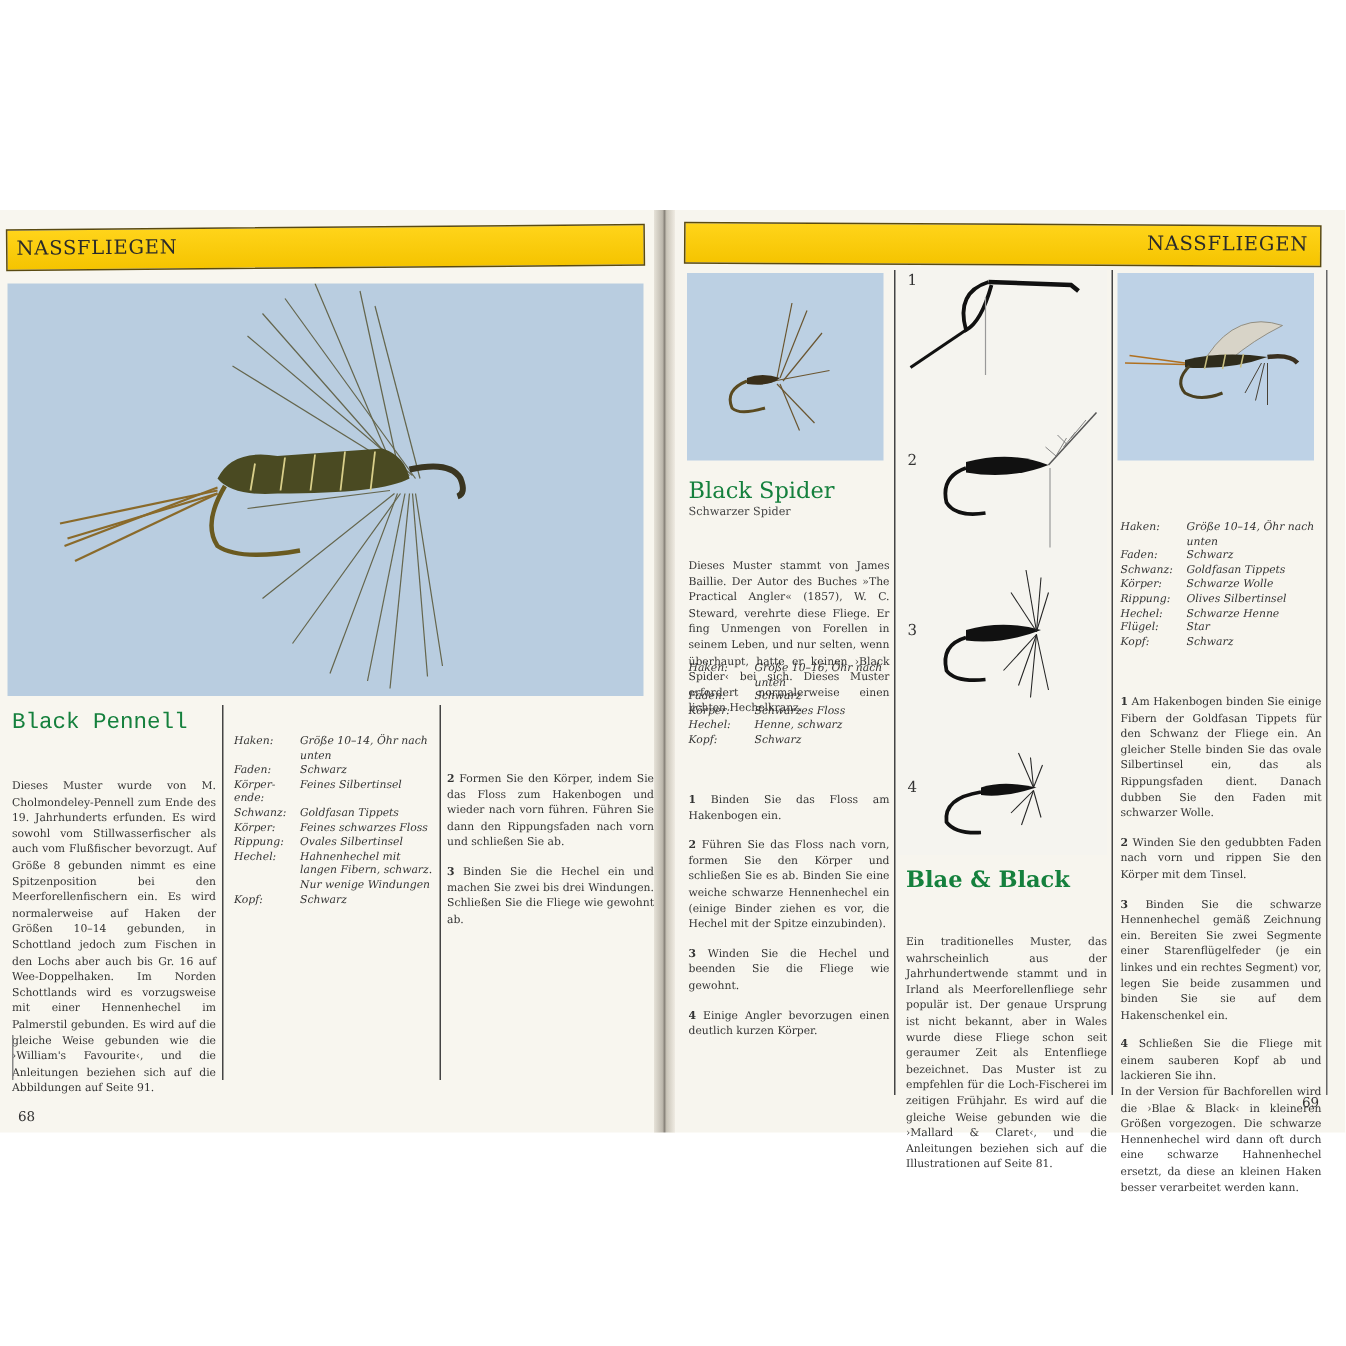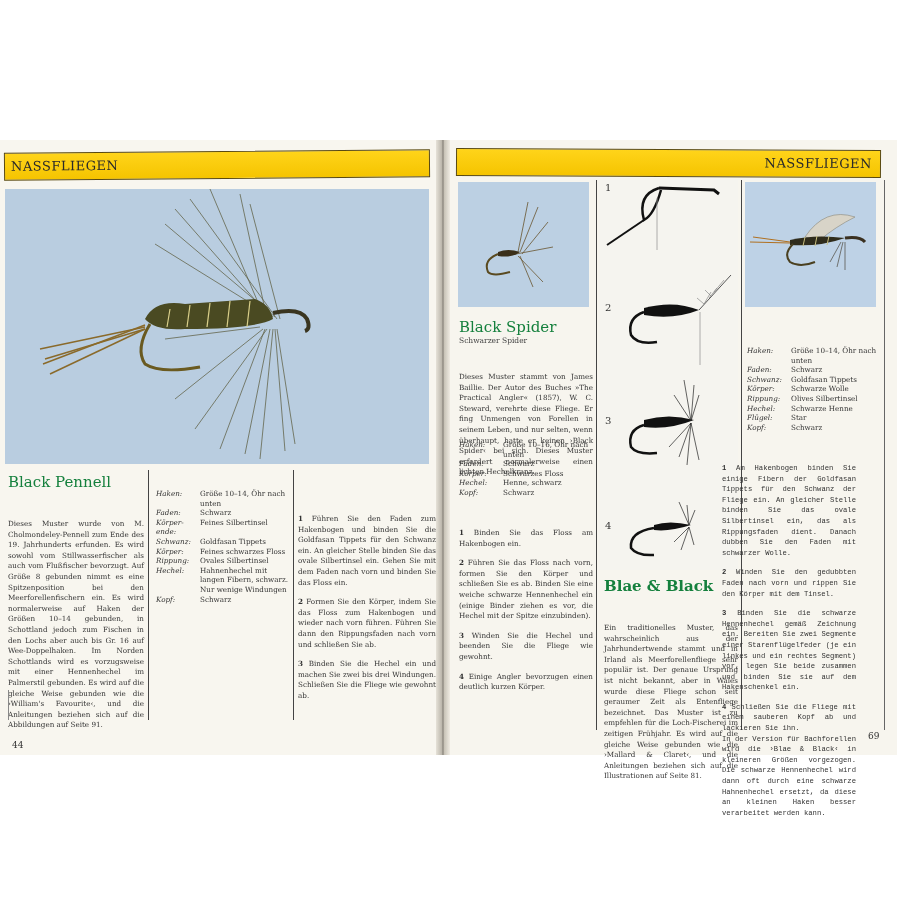--- a/index.html
+++ b/index.html
@@ -20,21 +20,21 @@
   .illus .num{position:absolute;left:6px;font-size:10px;color:#333;}
   .vrule{position:absolute;width:1px;background:#444;}
   .title{position:absolute;font-size:15px;color:#15803d;font-family:"DejaVu Serif",serif;}
   .subtitle{position:absolute;font-size:7.5px;color:#444;}
   .body{position:absolute;font-size:7.2px;line-height:10.6px;text-align:justify;color:#333;margin-top:23px;}
   .body p{margin:0 0 9px 0;}
   .body b{font-weight:bold;}
   .spec{position:absolute;font-size:7.2px;line-height:9.6px;color:#333;}
   .spec .row{display:flex;}
   .spec .k{font-style:italic;width:44px;flex:none;}
-  .spec .v{flex:1;}
+  .spec .v{flex:1;font-style:italic;}
   .pnum{position:absolute;font-size:9px;color:#333;}
 </style>
 </head>
 <body>
 
 <div class="page page-left"></div>
 <div class="page page-right"></div>
 <div class="gutter"></div>
 
 <div class="banner banner-left">NASSFLIEGEN</div>
@@ -70,21 +70,21 @@
     <path d="M145 135 Q130 160 140 175 Q155 185 195 178" stroke="#6a5a20" stroke-width="3" fill="none"></path>
     <g stroke="#8a6a2a" stroke-width="1.5">
         <path d="M140 138 L35 160"></path>
         <path d="M140 140 L40 170"></path>
         <path d="M140 140 L45 185"></path>
         <path d="M140 136 L38 175"></path>
       </g>
   </svg>
 </div>
 
-<div class="title" style="left:8px;top:473px;">Black Pennell</div>
+<div class="title" style="left:8px;top:473px;font-family:Liberation Mono, monospace;">Black Pennell</div>
 <div class="body" style="left:8px;top:496px;width:136px;">Dieses Muster wurde von M. Cholmondeley-Pennell zum Ende des 19. Jahrhunderts erfunden. Es wird sowohl vom Stillwasserfischer als auch vom Flußfischer bevorzugt. Auf Größe 8 gebunden nimmt es eine Spitzenposition bei den Meerforellenfischern ein. Es wird normalerweise auf Haken der Größen 10–14 gebunden, in Schottland jedoch zum Fischen in den Lochs aber auch bis Gr. 16 auf Wee-Doppelhaken. Im Norden Schottlands wird es vorzugsweise mit einer Hennenhechel im Palmerstil gebunden. Es wird auf die gleiche Weise gebunden wie die ›William's Favourite‹, und die Anleitungen beziehen sich auf die Abbildungen auf Seite 91.</div>
 
 <div class="vrule" style="left:148px;top:470px;height:250px;"></div>
 <div class="spec" id="spec-pennell" style="left:156px;top:489px;width:135px;">
   <div class="row">
       <span class="k">Haken:</span>
       <span class="v">Größe 10–14, Öhr nach unten</span>
     </div>
   <div class="row">
       <span class="k">Faden:</span>
@@ -111,26 +111,25 @@
       <span class="v">Hahnenhechel mit langen Fibern, schwarz. Nur wenige Windungen</span>
     </div>
   <div class="row">
       <span class="k">Kopf:</span>
       <span class="v">Schwarz</span>
     </div>
 </div>
 
 <div class="vrule" style="left:293px;top:470px;height:250px;"></div>
 <div class="body" style="left:298px;top:491px;width:138px;">
-  <p><b>1</b> <span>Führen Sie den Faden zum Hakenbogen und binden Sie die Goldfasan Tippets für den Schwanz ein. An gleicher Stelle binden Sie das ovale Silbertinsel ein. Gehen Sie mit dem Faden nach vorn und binden Sie das Floss ein.</span></p>
   <p><b>2</b> <span>Formen Sie den Körper, indem Sie das Floss zum Hakenbogen und wieder nach vorn führen. Führen Sie dann den Rippungsfaden nach vorn und schließen Sie ab.</span></p>
   <p><b>3</b> <span>Binden Sie die Hechel ein und machen Sie zwei bis drei Windungen. Schließen Sie die Fliege wie gewohnt ab.</span></p>
 </div>
 <div class="vrule" style="left:8px;top:690px;height:30px;background:#888;"></div>
-<div class="pnum" style="left:12px;top:740px;">44</div>
+<div class="pnum" style="left:12px;top:740px;">68</div>
 
 <div class="banner banner-right">NASSFLIEGEN</div>
 
 <div class="photo photo-spider">
   <svg width="131" height="125" viewBox="0 0 131 125">
     <g stroke="#6a5530" stroke-width="0.8">
         <path d="M60 70 L70 20"></path>
         <path d="M62 70 L80 25"></path>
         <path d="M64 72 L90 40"></path>
         <path d="M60 74 L85 100"></path>
@@ -293,21 +292,21 @@
   <div class="row">
       <span class="k">Flügel:</span>
       <span class="v">Star</span>
     </div>
   <div class="row">
       <span class="k">Kopf:</span>
       <span class="v">Schwarz</span>
     </div>
 </div>
 
-<div class="body" style="left:722px;top:440px;width:134px;font-family:Liberation Mono, monospace;">
+<div class="body" style="left:747px;top:440px;width:134px;">
   <p><b>1</b> <span>Am Hakenbogen binden Sie einige Fibern der Goldfasan Tippets für den Schwanz der Fliege ein. An gleicher Stelle binden Sie das ovale Silbertinsel ein, das als Rippungsfaden dient. Danach dubben Sie den Faden mit schwarzer Wolle.</span></p>
   <p><b>2</b> <span>Winden Sie den gedubbten Faden nach vorn und rippen Sie den Körper mit dem Tinsel.</span></p>
   <p><b>3</b> <span>Binden Sie die schwarze Hennenhechel gemäß Zeichnung ein. Bereiten Sie zwei Segmente einer Starenflügelfeder (je ein linkes und ein rechtes Segment) vor, legen Sie beide zusammen und binden Sie sie auf dem Hakenschenkel ein.</span></p>
   <p style="margin-bottom:0"><b>4</b> <span>Schließen Sie die Fliege mit einem sauberen Kopf ab und lackieren Sie ihn.</span></p>
   <p>In der Version für Bachforellen wird die ›Blae &amp; Black‹ in kleineren Größen vorgezogen. Die schwarze Hennenhechel wird dann oft durch eine schwarze Hahnenhechel ersetzt, da diese an kleinen Haken besser verarbeitet werden kann.</p>
 </div>
 
 <div class="vrule" style="left:884px;top:180px;height:550px;background:#666;"></div>
 <div class="pnum" style="left:868px;top:731px;">69</div>
 

